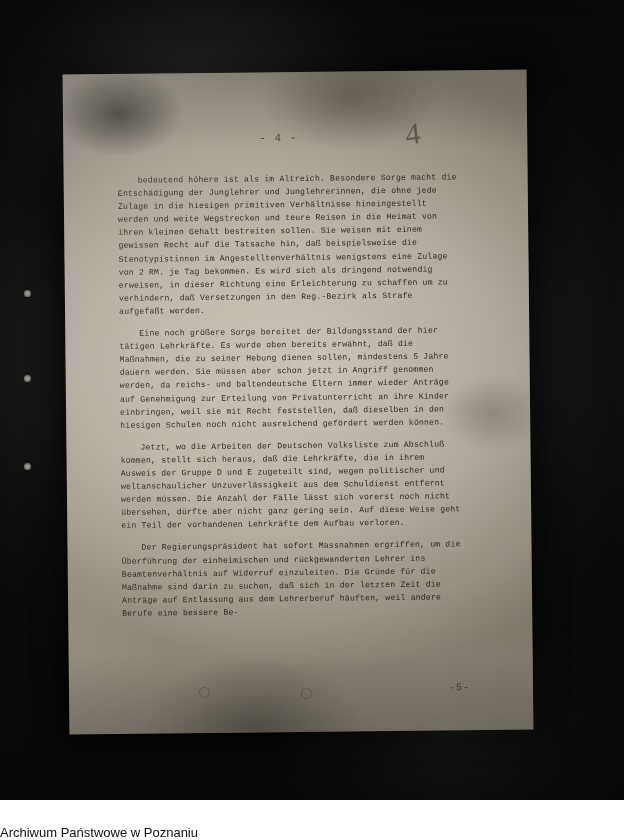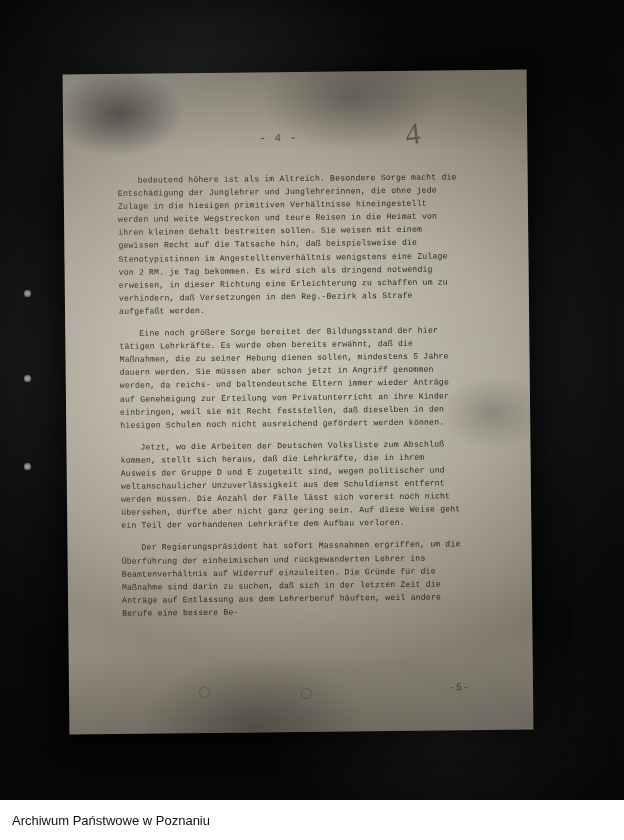--- a/index.html
+++ b/index.html
@@ -152,22 +152,22 @@
 
   
   #footer-bar {
     position: absolute;
     left: 0;
     bottom: 0;
     width: 624px;
     height: 40px;
     background: #ffffff;
     display: flex;
-    align-items: center;
-    padding-left: 12px;
+    align-items: flex-end;
+    padding-left: 0;
     box-sizing: border-box;
   }
   #archive-label {
     font-family: "Liberation Sans", sans-serif;
     font-size: 13px;
     color: #111;
   }
 
   
   .edge-caption {

